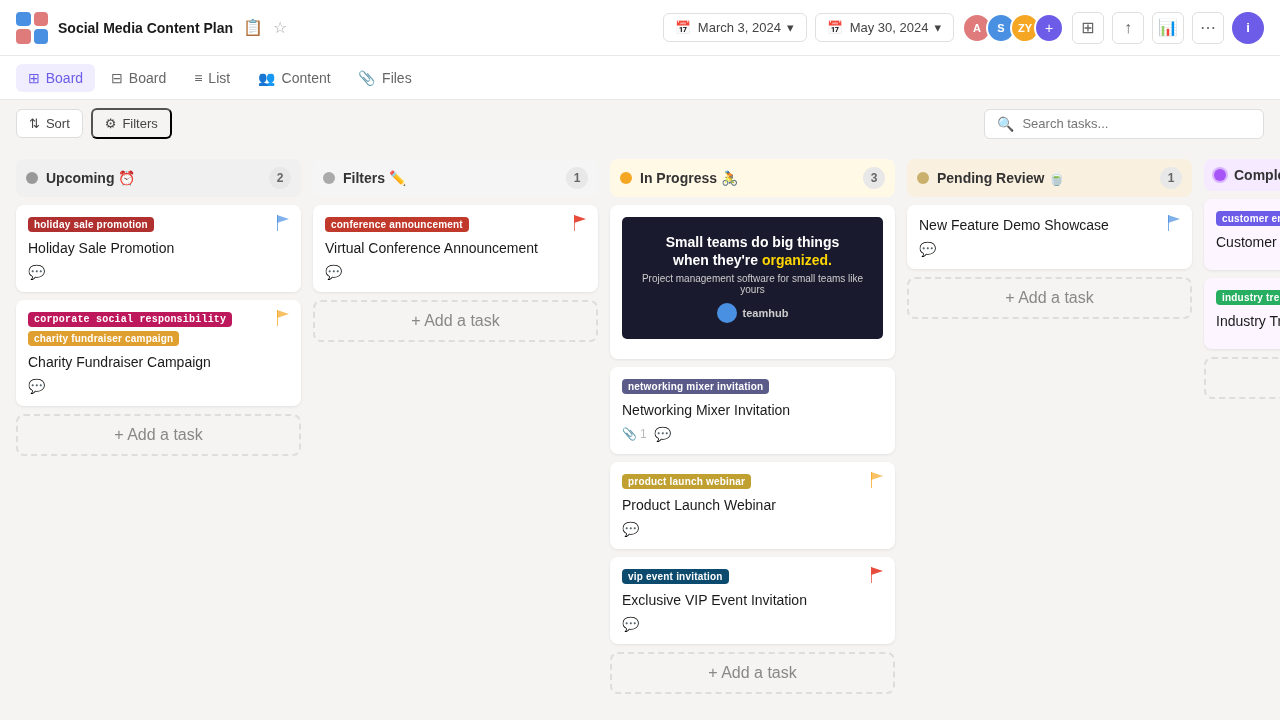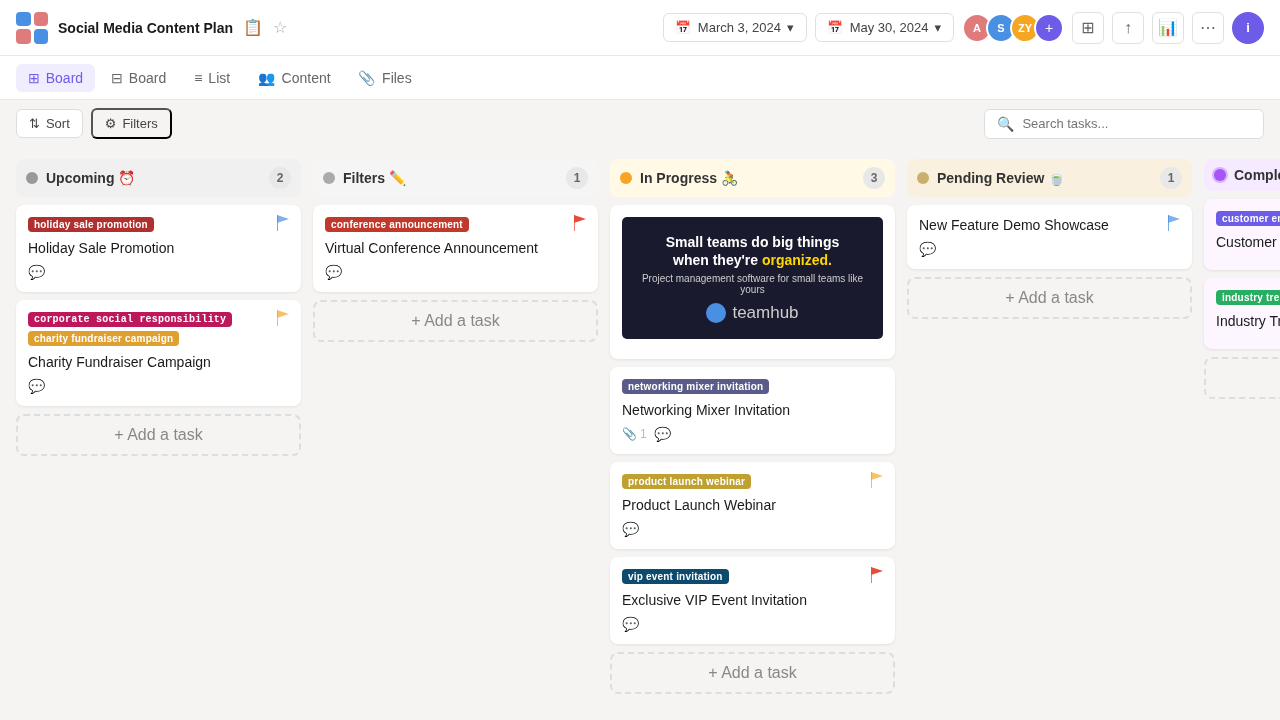--- a/index.html
+++ b/index.html
@@ -137,21 +137,21 @@
       border-radius: 5px; overflow: hidden; margin-bottom: 8px;
       background: #1a1a2e;
     }
     .card-image-inner {
       padding: 16px; display: flex; flex-direction: column; align-items: center;
     }
     .ad-headline { font-size: 14px; font-weight: 700; color: #fff; text-align: center; line-height: 1.3; }
     .ad-sub { font-size: 10px; color: #ccc; margin-top: 4px; text-align: center; }
     .ad-logo { display: flex; align-items: center; gap: 6px; margin-top: 8px; }
     .ad-logo-circle { width: 20px; height: 20px; border-radius: 50%; background: #4a90e2; }
-    .ad-logo-text { font-size: 17px; color: #ccc; font-weight: 400; }
+    .ad-logo-text { font-size: 11px; color: #ccc; font-weight: 700; }
 
     
     .add-task-btn {
       display: flex; align-items: center; justify-content: center; gap: 6px;
       padding: 10px; border-radius: 8px; border: 2px dashed #ddd;
       background: transparent; font-size: 16px; color: #888; cursor: pointer;
       width: 100%;
     }
   </style>
 </head>

